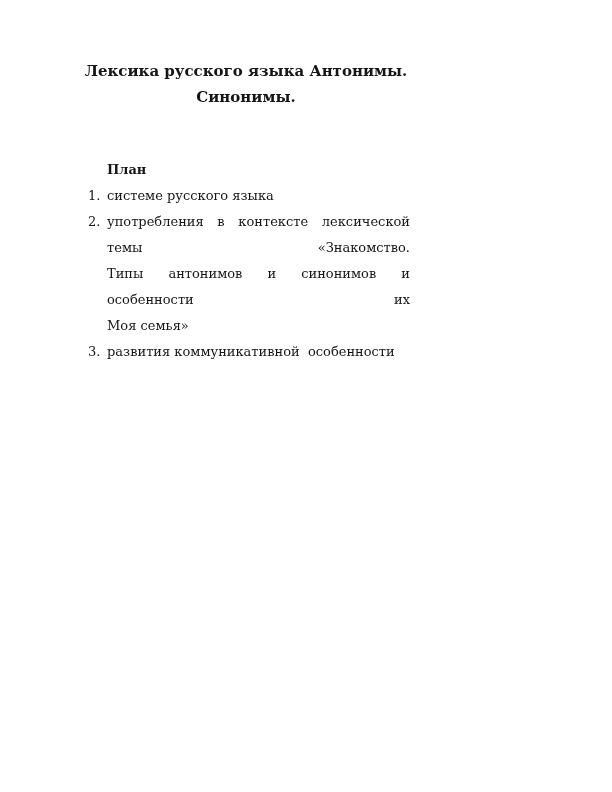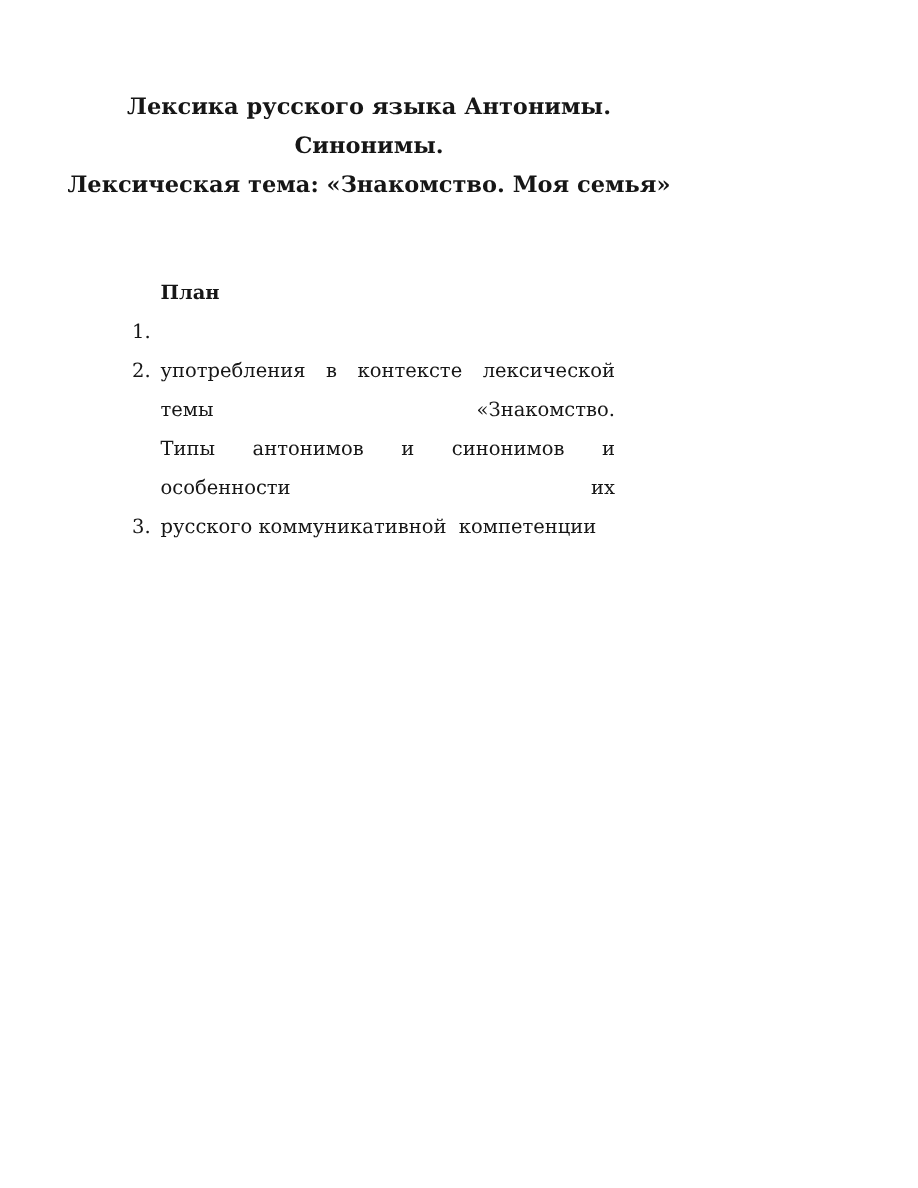--- a/index.html
+++ b/index.html
@@ -52,45 +52,46 @@
     white-space: pre-wrap;
   }
 </style>
 </head>
 <body>
 
 <div class="page">
 
   <header class="doc-title">
     <div class="title-line">Лексика русского языка Антонимы. Синонимы.</div>
-    <div class="title-line">Лексическая тема: «Знакомство. Моя семья»</div>
   </header>
 
   <div class="content">
 
     <div class="plan-heading">План</div>
 
     <ol class="plan-list">
 
       <li class="item">
         <span class="num">1.</span>
         <div class="lines">
+          <div class="ll">системе русского языка</div>
         </div>
       </li>
 
       <li class="item">
         <span class="num">2.</span>
         <div class="lines">
           <div class="jl">употребления в контексте лексической темы «Знакомство.</div>
           <div class="jl">Типы антонимов и синонимов и особенности их</div>
+          <div class="ll">Моя семья»</div>
         </div>
       </li>
 
       <li class="item">
         <span class="num">3.</span>
         <div class="lines">
-          <div class="ll">русского коммуникативной  компетенции</div>
+          <div class="ll">развития коммуникативной  особенности</div>
         </div>
       </li>
 
     </ol>
   </div>
 </div>
 
 </body></html>

